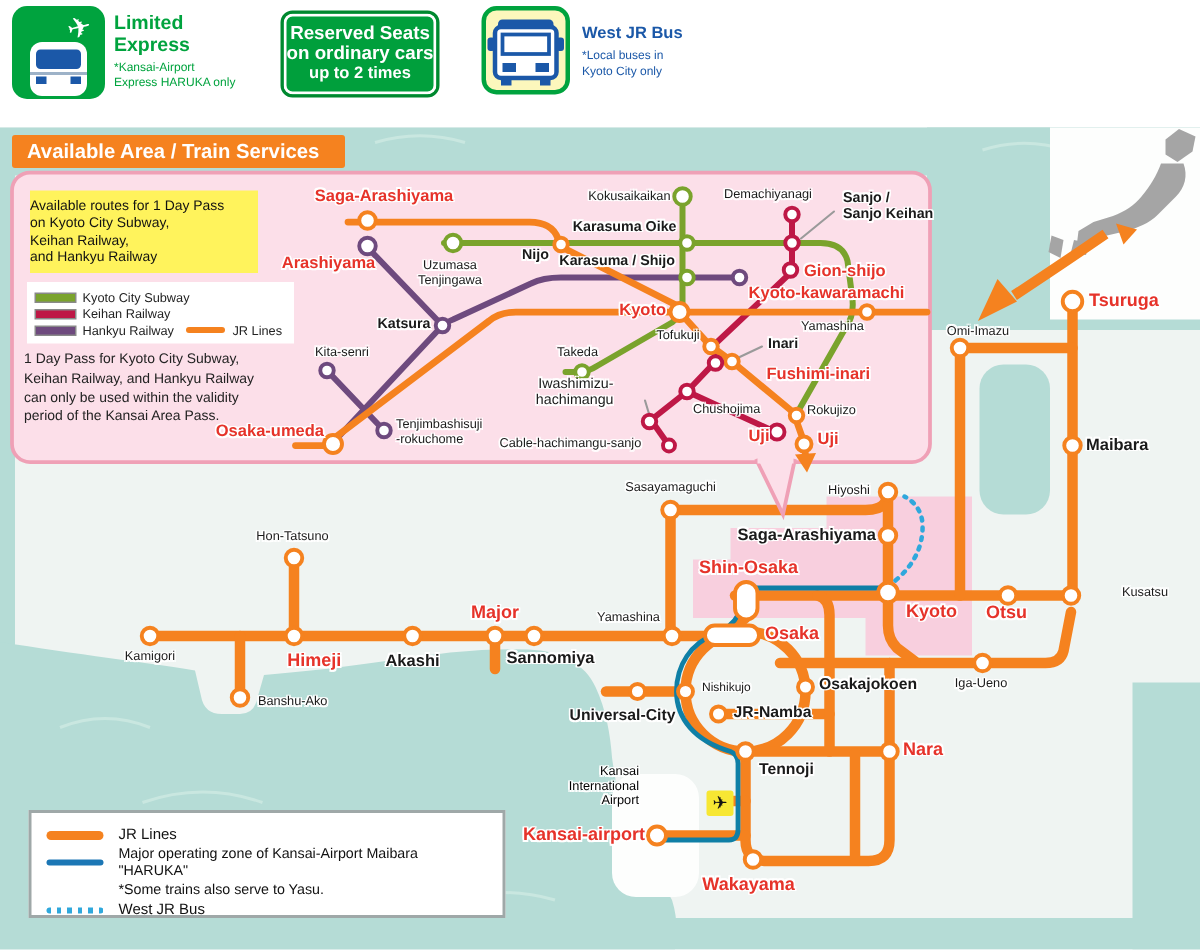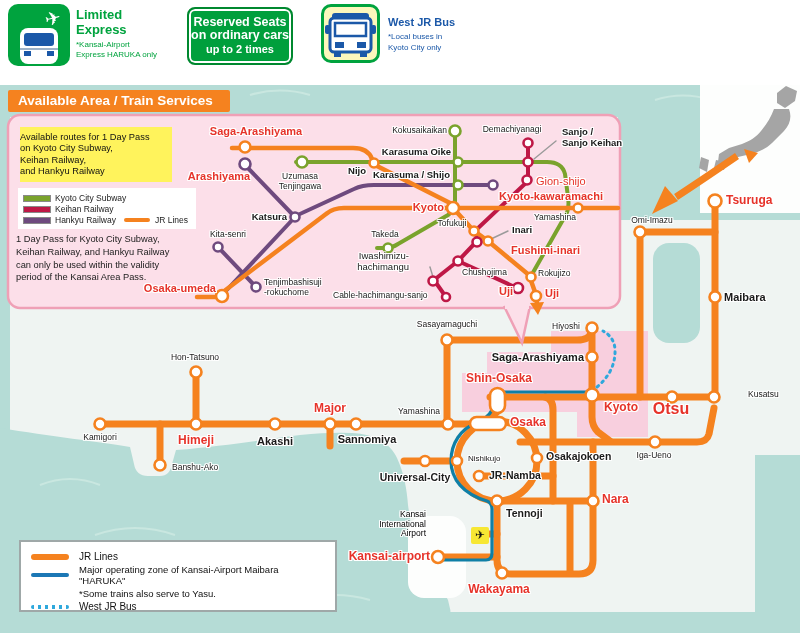--- a/index.html
+++ b/index.html
@@ -273,33 +273,33 @@
       <span class="sw jr" style="margin-left: 8px; background: rgb(245, 130, 31);"></span>
       <span>JR Lines</span>
     </div>
   </div>
 
   <div class="abs insetbody">1 Day Pass for Kyoto City Subway, Keihan Railway, and Hankyu Railway can only be used within the validity period of the Kansai Area Pass.</div>
 
   <div id="labels" class="abs" style="left:0;top:0;width:800px;height:633px;">
       <div class="lbl" style="left: 100px; top: 438px; font-size: 8.5px; font-weight: 400; color: rgb(26, 26, 26); text-align: center; transform: translate(-50%, -50%);">Kamigori</div>
       <div class="lbl" style="left: 195px; top: 358px; font-size: 8.5px; font-weight: 400; color: rgb(26, 26, 26); transform: translate(-50%, -50%);">Hon-Tatsuno</div>
-      <div class="lbl" style="left: 196px; top: 441px; font-size: 12px; font-weight: 700; color: rgb(230, 51, 42); text-align: center; transform: translate(-50%, -50%);">Himeji</div>
+      <div class="lbl" style="left: 196px; top: 441px; font-size: 12px; font-weight: 700; color: rgb(230, 51, 42); text-align: center; transform: translate(-50%, -50%); padding-left: 27px;">Himeji</div>
       <div class="lbl" style="left: 172px; top: 468px; font-size: 8.5px; font-weight: 400; color: rgb(26, 26, 26); text-align: left; transform: translate(0px, -50%);">Banshu-Ako</div>
       <div class="lbl" style="left: 275px; top: 441px; font-size: 11px; font-weight: 700; color: rgb(26, 26, 26); text-align: center; transform: translate(-50%, -50%);">Akashi</div>
       <div class="lbl" style="left: 330px; top: 409px; font-size: 12px; font-weight: 700; color: rgb(230, 51, 42); text-align: center; transform: translate(-50%, -50%);">Major</div>
       <div class="lbl" style="left: 367px; top: 439px; font-size: 11px; font-weight: 700; color: rgb(26, 26, 26); text-align: center; transform: translate(-50%, -50%);">Sannomiya</div>
       <div class="lbl" style="left: 419px; top: 412px; font-size: 8.5px; font-weight: 400; color: rgb(26, 26, 26); text-align: center; transform: translate(-50%, -50%);">Yamashina</div>
       <div class="lbl" style="left: 510px; top: 423px; font-size: 12px; font-weight: 700; color: rgb(230, 51, 42); text-align: left; transform: translate(0px, -50%);">Osaka</div>
       <div class="lbl" style="left: 499px; top: 379px; font-size: 12px; font-weight: 700; color: rgb(230, 51, 42); text-align: center; transform: translate(-50%, -50%);">Shin-Osaka</div>
       <div class="lbl" style="left: 447px; top: 325px; font-size: 8.5px; font-weight: 400; color: rgb(26, 26, 26); text-align: center; transform: translate(-50%, -50%);">Sasayamaguchi</div>
       <div class="lbl" style="left: 566px; top: 327px; font-size: 8.5px; font-weight: 400; color: rgb(26, 26, 26); text-align: center; transform: translate(-50%, -50%);">Hiyoshi</div>
       <div class="lbl" style="left: 584px; top: 357px; font-size: 11px; font-weight: 700; color: rgb(26, 26, 26); text-align: right; transform: translate(-100%, -50%);">Saga-Arashiyama</div>
       <div class="lbl" style="left: 604px; top: 408px; font-size: 12px; font-weight: 700; color: rgb(230, 51, 42); text-align: left; transform: translate(0px, -50%);">Kyoto</div>
-      <div class="lbl" style="left: 671px; top: 409px; font-size: 16px; font-weight: 700; color: rgb(230, 51, 42); text-align: center; transform: translate(-50%, -50%);">Otsu</div>
+      <div class="lbl" style="left: 671px; top: 409px; font-size: 12px; font-weight: 700; color: rgb(230, 51, 42); text-align: center; transform: translate(-50%, -50%);">Otsu</div>
       <div class="lbl" style="left: 724px; top: 395px; font-size: 8.5px; font-weight: 400; color: rgb(26, 26, 26); text-align: left; transform: translate(0px, -50%); padding-left: 24px;">Kusatsu</div>
       <div class="lbl" style="left: 724px; top: 297px; font-size: 11px; font-weight: 700; color: rgb(26, 26, 26); text-align: left; transform: translate(0px, -50%);">Maibara</div>
       <div class="lbl" style="left: 726px; top: 201px; font-size: 12px; font-weight: 700; color: rgb(230, 51, 42); text-align: left; transform: translate(0px, -50%);">Tsuruga</div>
       <div class="lbl" style="left: 652px; top: 221px; font-size: 8.5px; font-weight: 400; color: rgb(26, 26, 26); text-align: center; transform: translate(-50%, -50%);">Omi-Imazu</div>
       <div class="lbl" style="left: 468px; top: 459px; font-size: 8px; font-weight: 400; color: rgb(26, 26, 26); text-align: left; transform: translate(0px, -50%);">Nishikujo</div>
       <div class="lbl" style="left: 415px; top: 478px; font-size: 10.5px; font-weight: 700; color: rgb(26, 26, 26); text-align: center; transform: translate(-50%, -50%);">Universal-City</div>
       <div class="lbl" style="left: 489px; top: 476px; font-size: 10.5px; font-weight: 700; color: rgb(26, 26, 26); text-align: left; transform: translate(0px, -50%);">JR-Namba</div>
       <div class="lbl" style="left: 546px; top: 457px; font-size: 10.5px; font-weight: 700; color: rgb(26, 26, 26); text-align: left; transform: translate(0px, -50%);">Osakajokoen</div>
       <div class="lbl" style="left: 506px; top: 514px; font-size: 10.5px; font-weight: 700; color: rgb(26, 26, 26); text-align: left; transform: translate(0px, -50%);">Tennoji</div>
       <div class="lbl" style="left: 602px; top: 500px; font-size: 12px; font-weight: 700; color: rgb(230, 51, 42); text-align: left; transform: translate(0px, -50%);">Nara</div>
@@ -310,21 +310,21 @@
       <div class="lbl" style="left: 219px; top: 176px; font-size: 11px; font-weight: 700; color: rgb(230, 51, 42); text-align: center; transform: translate(-50%, -50%);">Arashiyama</div>
       <div class="lbl" style="left: 300px; top: 182px; font-size: 8.5px; font-weight: 400; color: rgb(26, 26, 26); text-align: center; transform: translate(-50%, -50%);">Uzumasa
 Tenjingawa</div>
       <div class="lbl" style="left: 447px; top: 131px; font-size: 8.5px; font-weight: 400; color: rgb(26, 26, 26); text-align: right; transform: translate(-100%, -50%);">Kokusaikaikan</div>
       <div class="lbl" style="left: 451px; top: 152px; font-size: 9.5px; font-weight: 700; color: rgb(26, 26, 26); text-align: right; transform: translate(-100%, -50%);">Karasuma Oike</div>
       <div class="lbl" style="left: 366px; top: 171px; font-size: 9.5px; font-weight: 700; color: rgb(26, 26, 26); text-align: right; transform: translate(-100%, -50%);">Nijo</div>
       <div class="lbl" style="left: 450px; top: 175px; font-size: 9.5px; font-weight: 700; color: rgb(26, 26, 26); text-align: right; transform: translate(-100%, -50%);">Karasuma / Shijo</div>
       <div class="lbl" style="left: 512px; top: 130px; font-size: 8.5px; font-weight: 400; color: rgb(26, 26, 26); text-align: center; transform: translate(-50%, -50%);">Demachiyanagi</div>
       <div class="lbl" style="left: 562px; top: 138px; font-size: 9.5px; font-weight: 700; color: rgb(26, 26, 26); text-align: left; transform: translate(0px, -50%);">Sanjo /
 Sanjo Keihan</div>
-      <div class="lbl" style="left: 536px; top: 181px; font-size: 11px; font-weight: 400; color: rgb(230, 51, 42); text-align: left; transform: translate(0px, -50%);">Gion-shijo</div>
+      <div class="lbl" style="left: 536px; top: 181px; font-size: 11px; font-weight: 700; color: rgb(230, 51, 42); text-align: left; transform: translate(0px, -50%);">Gion-shijo</div>
       <div class="lbl" style="left: 551px; top: 196px; font-size: 11px; font-weight: 700; color: rgb(230, 51, 42); text-align: center; transform: translate(-50%, -50%);">Kyoto-kawaramachi</div>
       <div class="lbl" style="left: 444px; top: 207px; font-size: 11px; font-weight: 700; color: rgb(230, 51, 42); text-align: right; transform: translate(-100%, -50%);">Kyoto</div>
       <div class="lbl" style="left: 534px; top: 218px; font-size: 8.5px; font-weight: 400; color: rgb(26, 26, 26); text-align: left; transform: translate(0px, -50%);">Yamashina</div>
       <div class="lbl" style="left: 385px; top: 235px; font-size: 8.5px; font-weight: 400; color: rgb(26, 26, 26); text-align: center; transform: translate(-50%, -50%);">Takeda</div>
       <div class="lbl" style="left: 452px; top: 224px; font-size: 8.5px; font-weight: 400; color: rgb(26, 26, 26); text-align: center; transform: translate(-50%, -50%);">Tofukuji</div>
       <div class="lbl" style="left: 512px; top: 230px; font-size: 9.5px; font-weight: 700; color: rgb(26, 26, 26); text-align: left; transform: translate(0px, -50%);">Inari</div>
       <div class="lbl" style="left: 511px; top: 250px; font-size: 11px; font-weight: 700; color: rgb(230, 51, 42); text-align: left; transform: translate(0px, -50%);">Fushimi-inari</div>
       <div class="lbl" style="left: 462px; top: 273px; font-size: 8.5px; font-weight: 400; color: rgb(26, 26, 26); text-align: left; transform: translate(0px, -50%);">Chushojima</div>
       <div class="lbl" style="left: 409px; top: 262px; font-size: 9.5px; font-weight: 400; color: rgb(26, 26, 26); text-align: right; transform: translate(-100%, -50%);">Iwashimizu-
 hachimangu</div>

